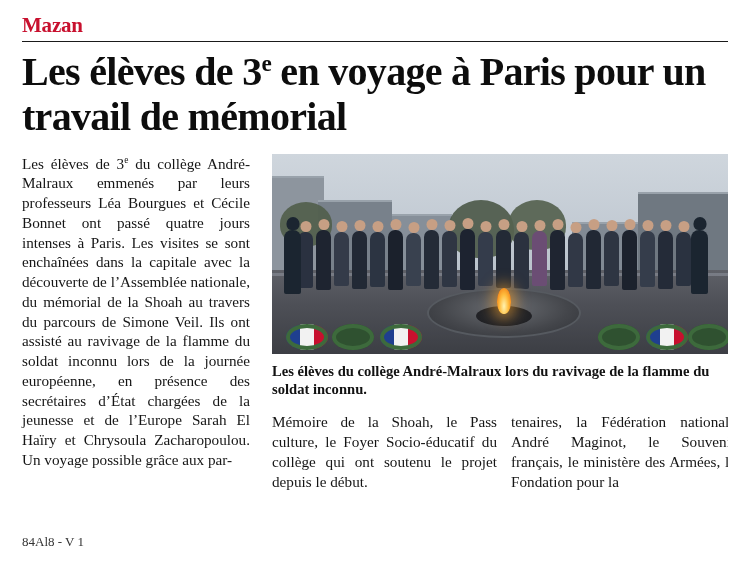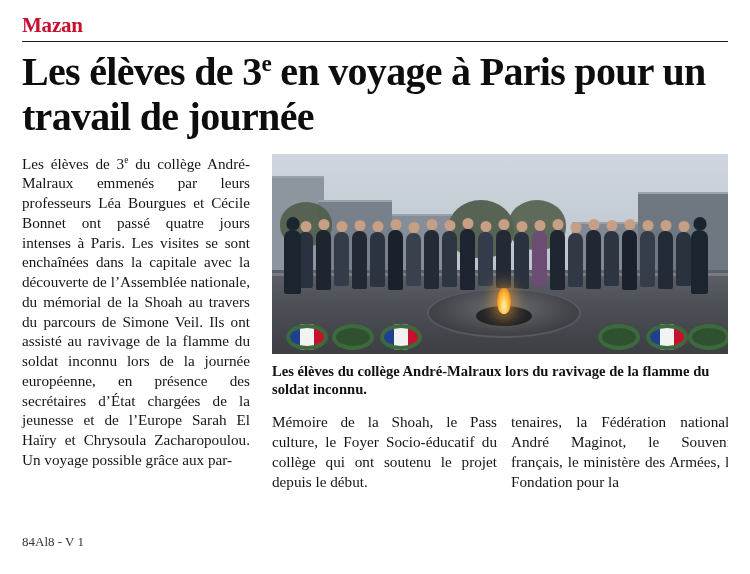--- a/index.html
+++ b/index.html
@@ -225,21 +225,21 @@
   }
 </style>
 </head>
 <body>
 
 <div class="page">
 
   <div class="kicker">Mazan</div>
   <hr class="rule">
 
-  <h1 class="headline"><span>Les élèves de 3</span><sup>e</sup><span> en voyage à Paris pour un travail de journée</span></h1>
+  <h1 class="headline"><span>Les élèves de 3</span><sup>e</sup><span> en voyage à Paris pour un travail de mémorial</span></h1>
 
   <div class="content">
 
     <div class="col-left">
       <p class="body-text"><span>Les élèves de 3</span><sup>e</sup><span> du collège André-Malraux emmenés par leurs professeurs Léa Bourgues et Cécile Bonnet ont passé quatre jours intenses à Paris. Les visites se sont enchaînées dans la capitale avec la découverte de l’Assemblée nationale, du mémorial de la Shoah au travers du parcours de Simone Veil. Ils ont assisté au ravivage de la flamme du soldat inconnu lors de la journée européenne, en présence des secrétaires d’État chargées de la jeunesse et de l’Europe Sarah El Haïry et Chrysoula Zacharopoulou. Un voyage possible grâce aux par-</span></p>
     </div>
 
     <div class="right-block">
 
       <div class="photo-wrap">

